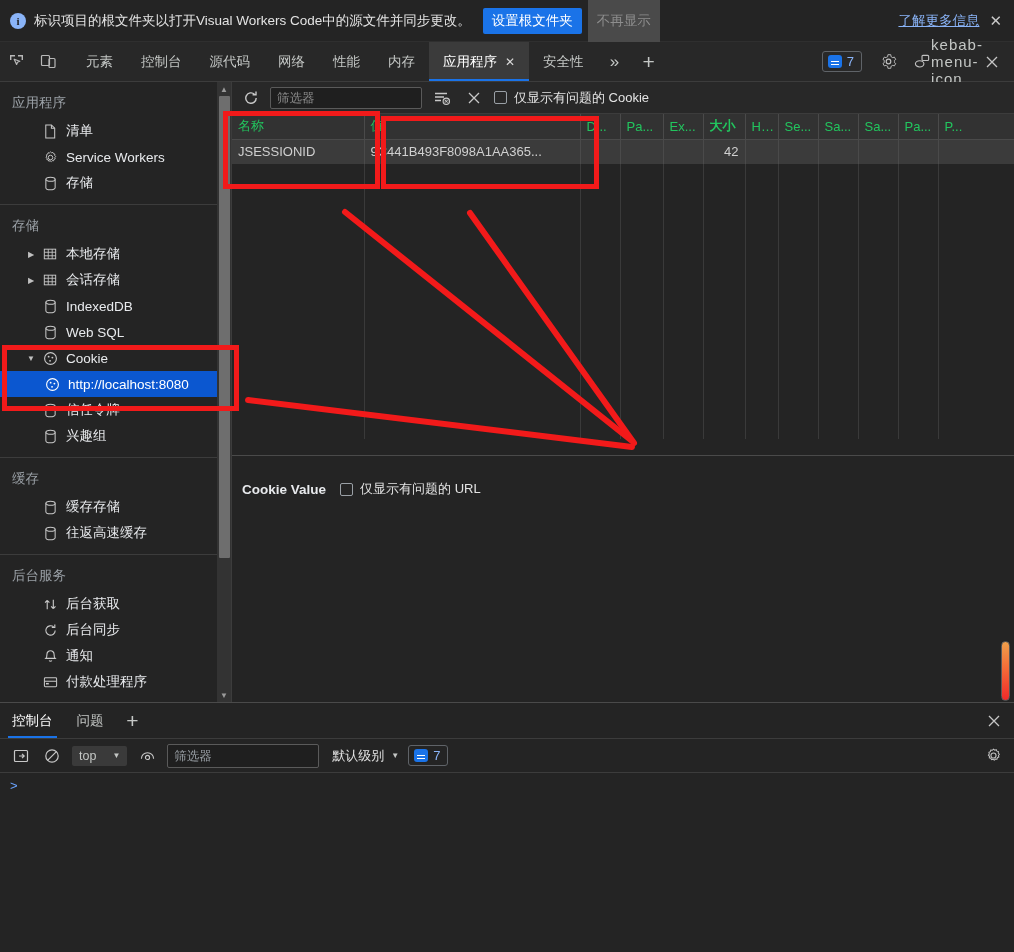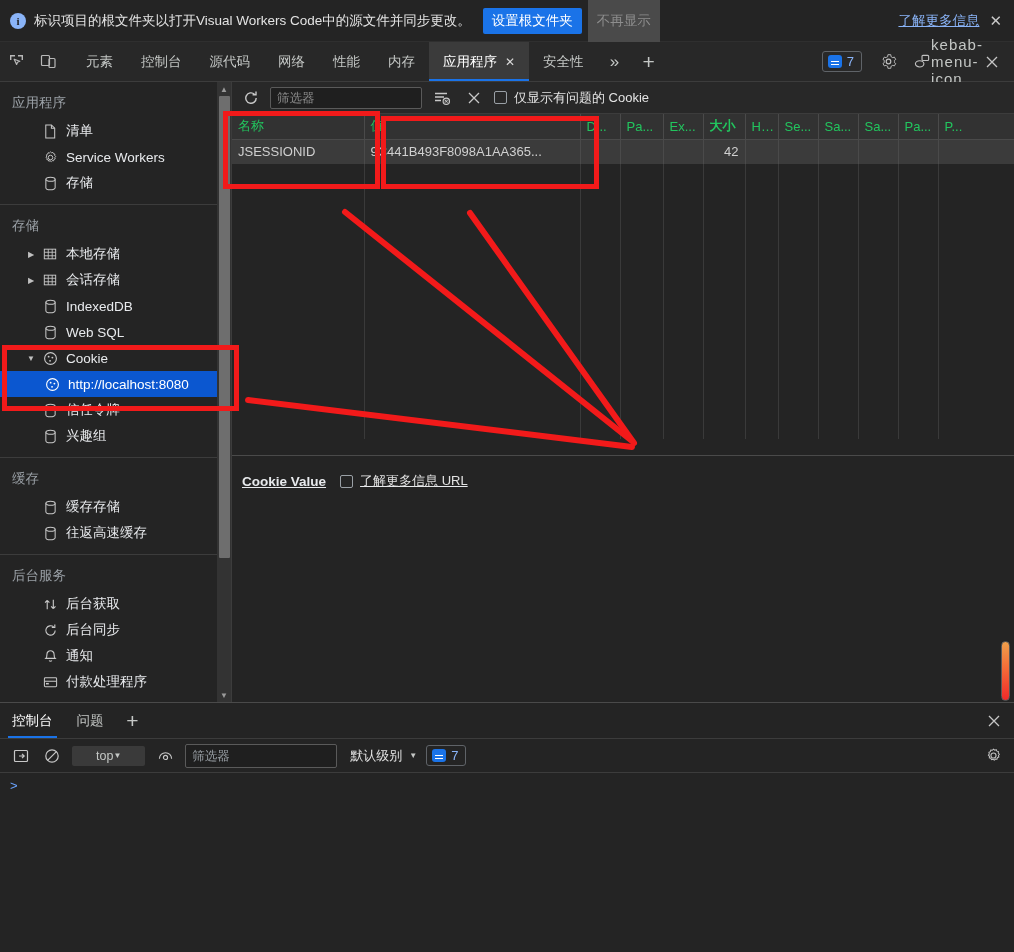--- a/index.html
+++ b/index.html
@@ -191,21 +191,21 @@
     position: absolute; left: 0; right: 0; top: 68px; bottom: 0;
     background: #242424;
   }
   .vgrid {
     position: absolute; top: 68px; bottom: 0; width: 1px; background: #3a3a3a;
   }
 
   
   .valuepanel {
     position: absolute; left: 0; right: 0; top: 373px; bottom: 0;
-    border-top: 1px solid #4a4a4a; background: #242424; padding: 16px 10px 0 10px; text-decoration: underline;
+    border-top: 1px solid #4a4a4a; background: #242424; padding: 24px 10px 0 10px;
   }
   .vp-head { display: flex; align-items: center; gap: 14px; }
   .vp-title { font-size: 13.5px; font-weight: bold; color: #e8eaed; }
   .vp-body {
     margin-top: 10px; font-size: 13.5px; color: #bdbdbd;
     font-family: "Liberation Sans", sans-serif; word-break: break-all;
   }
   .vp-scroll {
     position: absolute; right: 4px; top: 185px; width: 9px; height: 60px;
     border-radius: 5px; background: linear-gradient(180deg,#f0a04b 0%, #f36c38 45%, #ef2a2a 100%);
@@ -239,22 +239,22 @@
   }
   .console-bar {
     height: 34px; display: flex; align-items: center; gap: 9px; padding: 0 10px;
     border-bottom: 1px solid #3c3c3c;
   }
   .cb-icon {
     width: 22px; height: 22px; display: flex; align-items: center;
     justify-content: center; color: #c8c8c8; cursor: pointer;
   }
   .ctx-select {
-    display: flex; align-items: center; gap: 0; background: #3a3a3a;
-    border-radius: 2px; padding: 3px 24px; font-size: 12.5px; color: #c4c7c5;
+    display: flex; align-items: center; gap: 16px; background: #3a3a3a;
+    border-radius: 2px; padding: 3px 7px; font-size: 12.5px; color: #c4c7c5;
     cursor: pointer;
     text-align: center;
   }
   .caret { font-size: 8px; color: #c4c7c5; }
   .console-filter {
     width: 152px; height: 24px; background: #1f1f1f; border: 1px solid #5a5a5a;
     border-radius: 2px; color: #c4c7c5; font-size: 12.5px; padding: 0 6px;
     font-family: "Liberation Sans", sans-serif;
   }
   .console-filter::placeholder { color: #9aa0a6; }
@@ -667,21 +667,21 @@
       <div class="vgrid" style="left:626px;"></div>
       <div class="vgrid" style="left:666px;"></div>
       <div class="vgrid" style="left:706px;"></div>
     </div>
 
     <div class="valuepanel">
       <div class="vp-head">
         <span class="vp-title">Cookie Value</span>
         <span class="chk-wrap">
           <span class="chk"></span>
-          <span class="chk-label">了解更多信息 URL</span>
+          <span class="chk-label">仅显示有问题的 URL</span>
         </span>
       </div>
       <div class="vp-scroll"></div>
     </div>
   </div>
 
   <div class="drawer">
     <div class="drawer-tabs">
       <div class="dtab active">
         <span>控制台</span>

